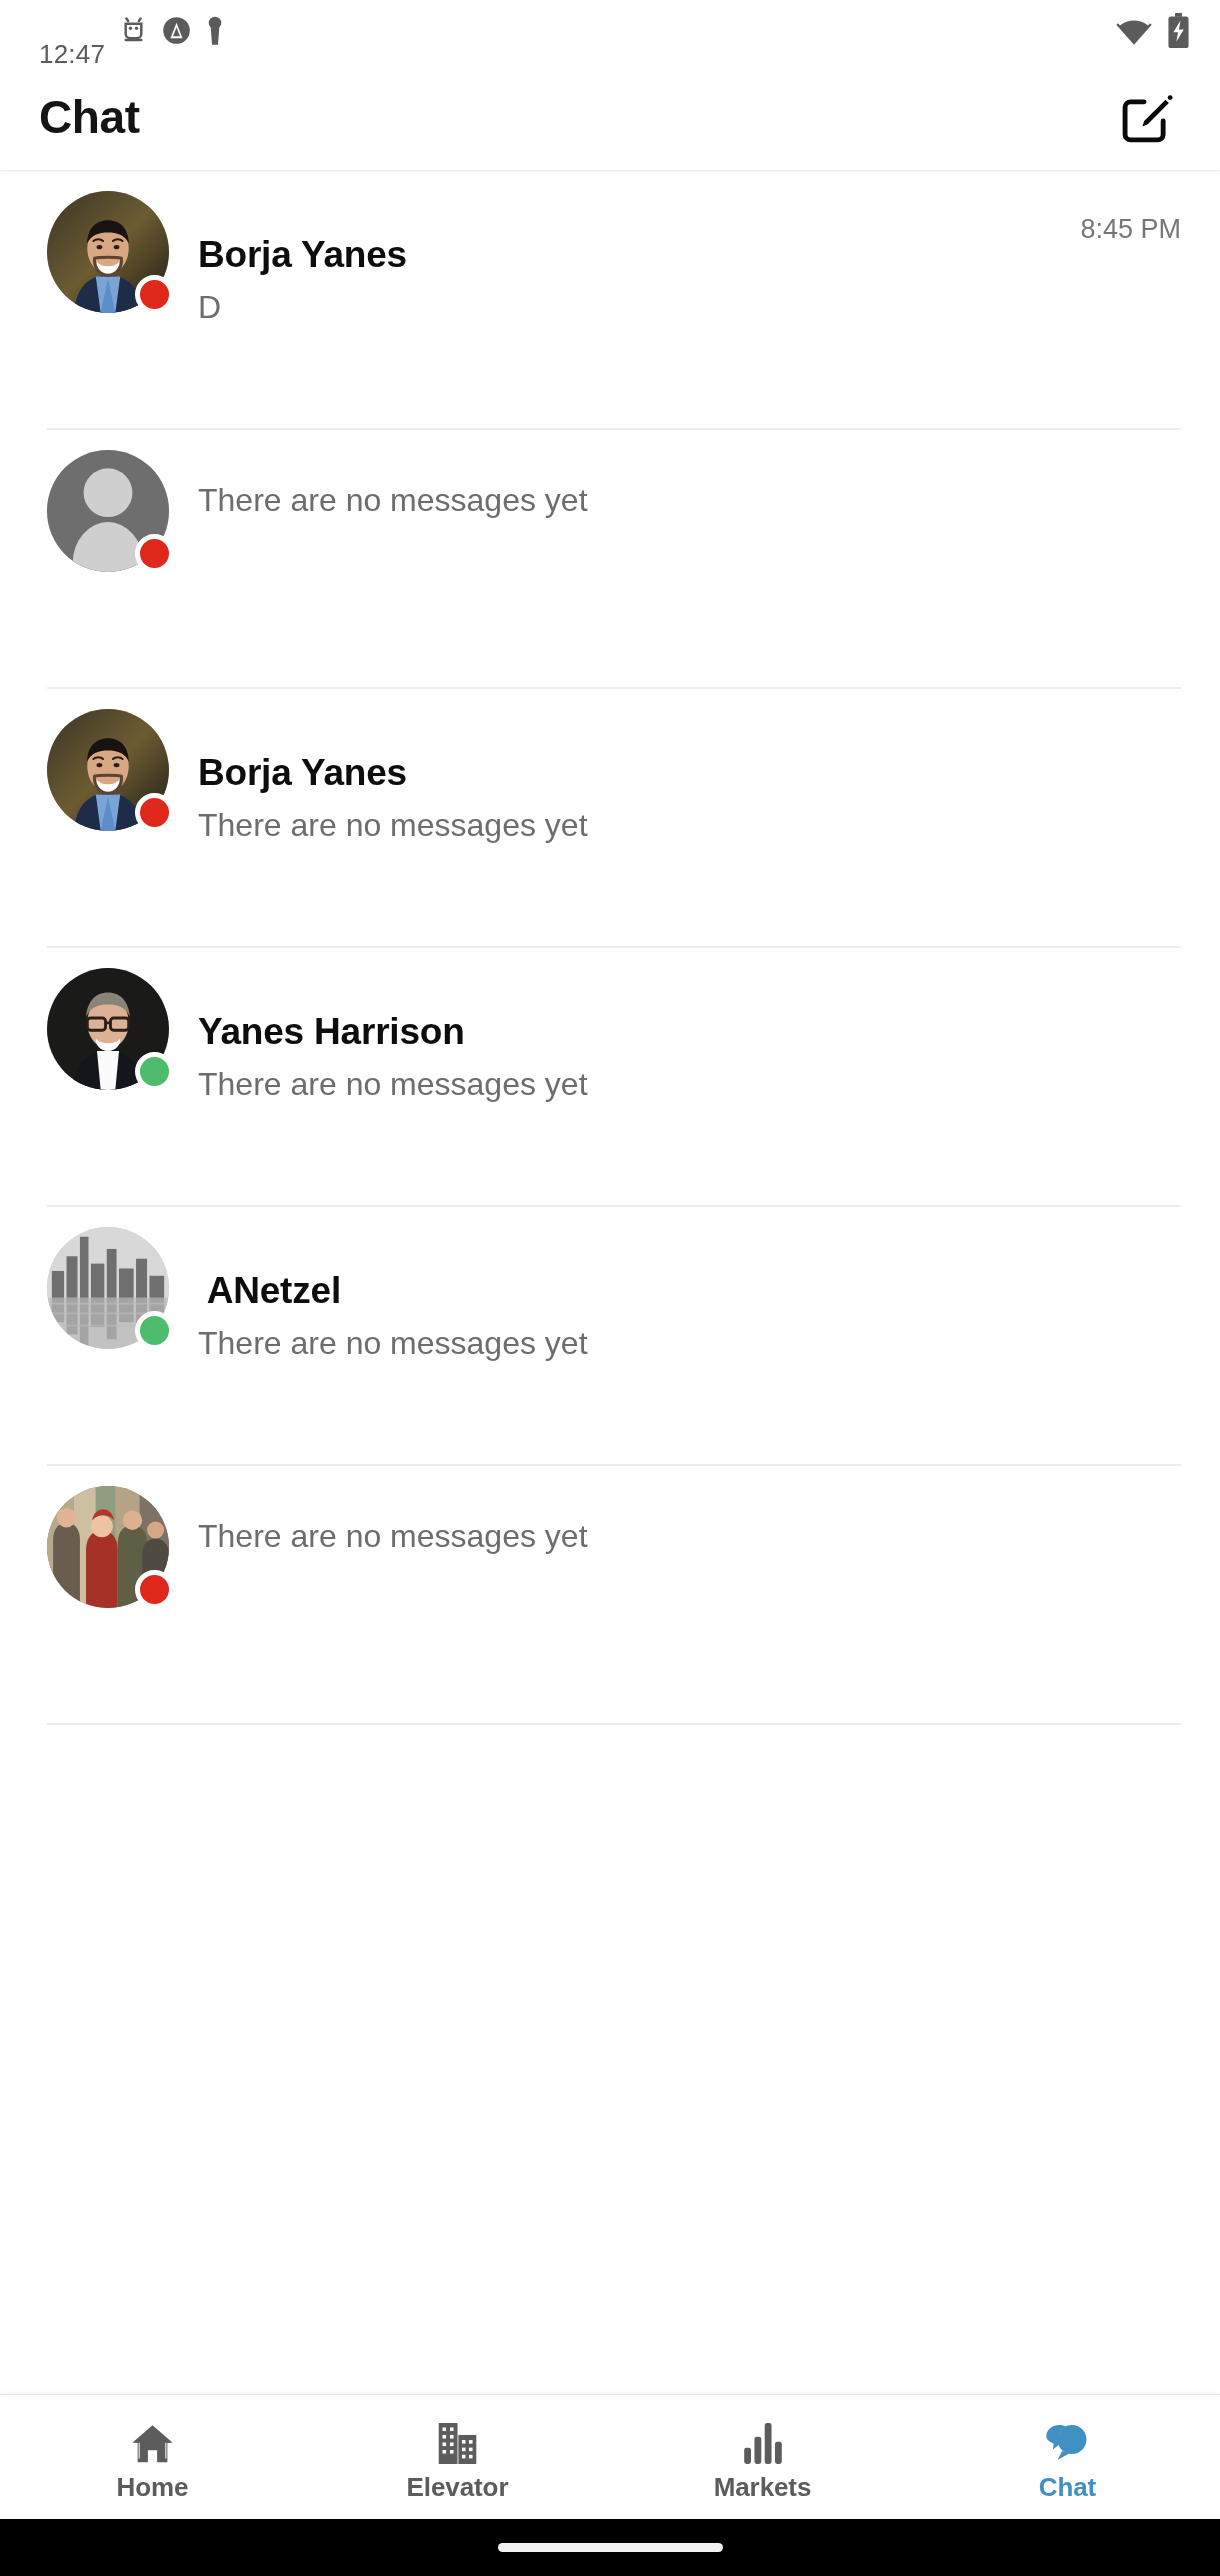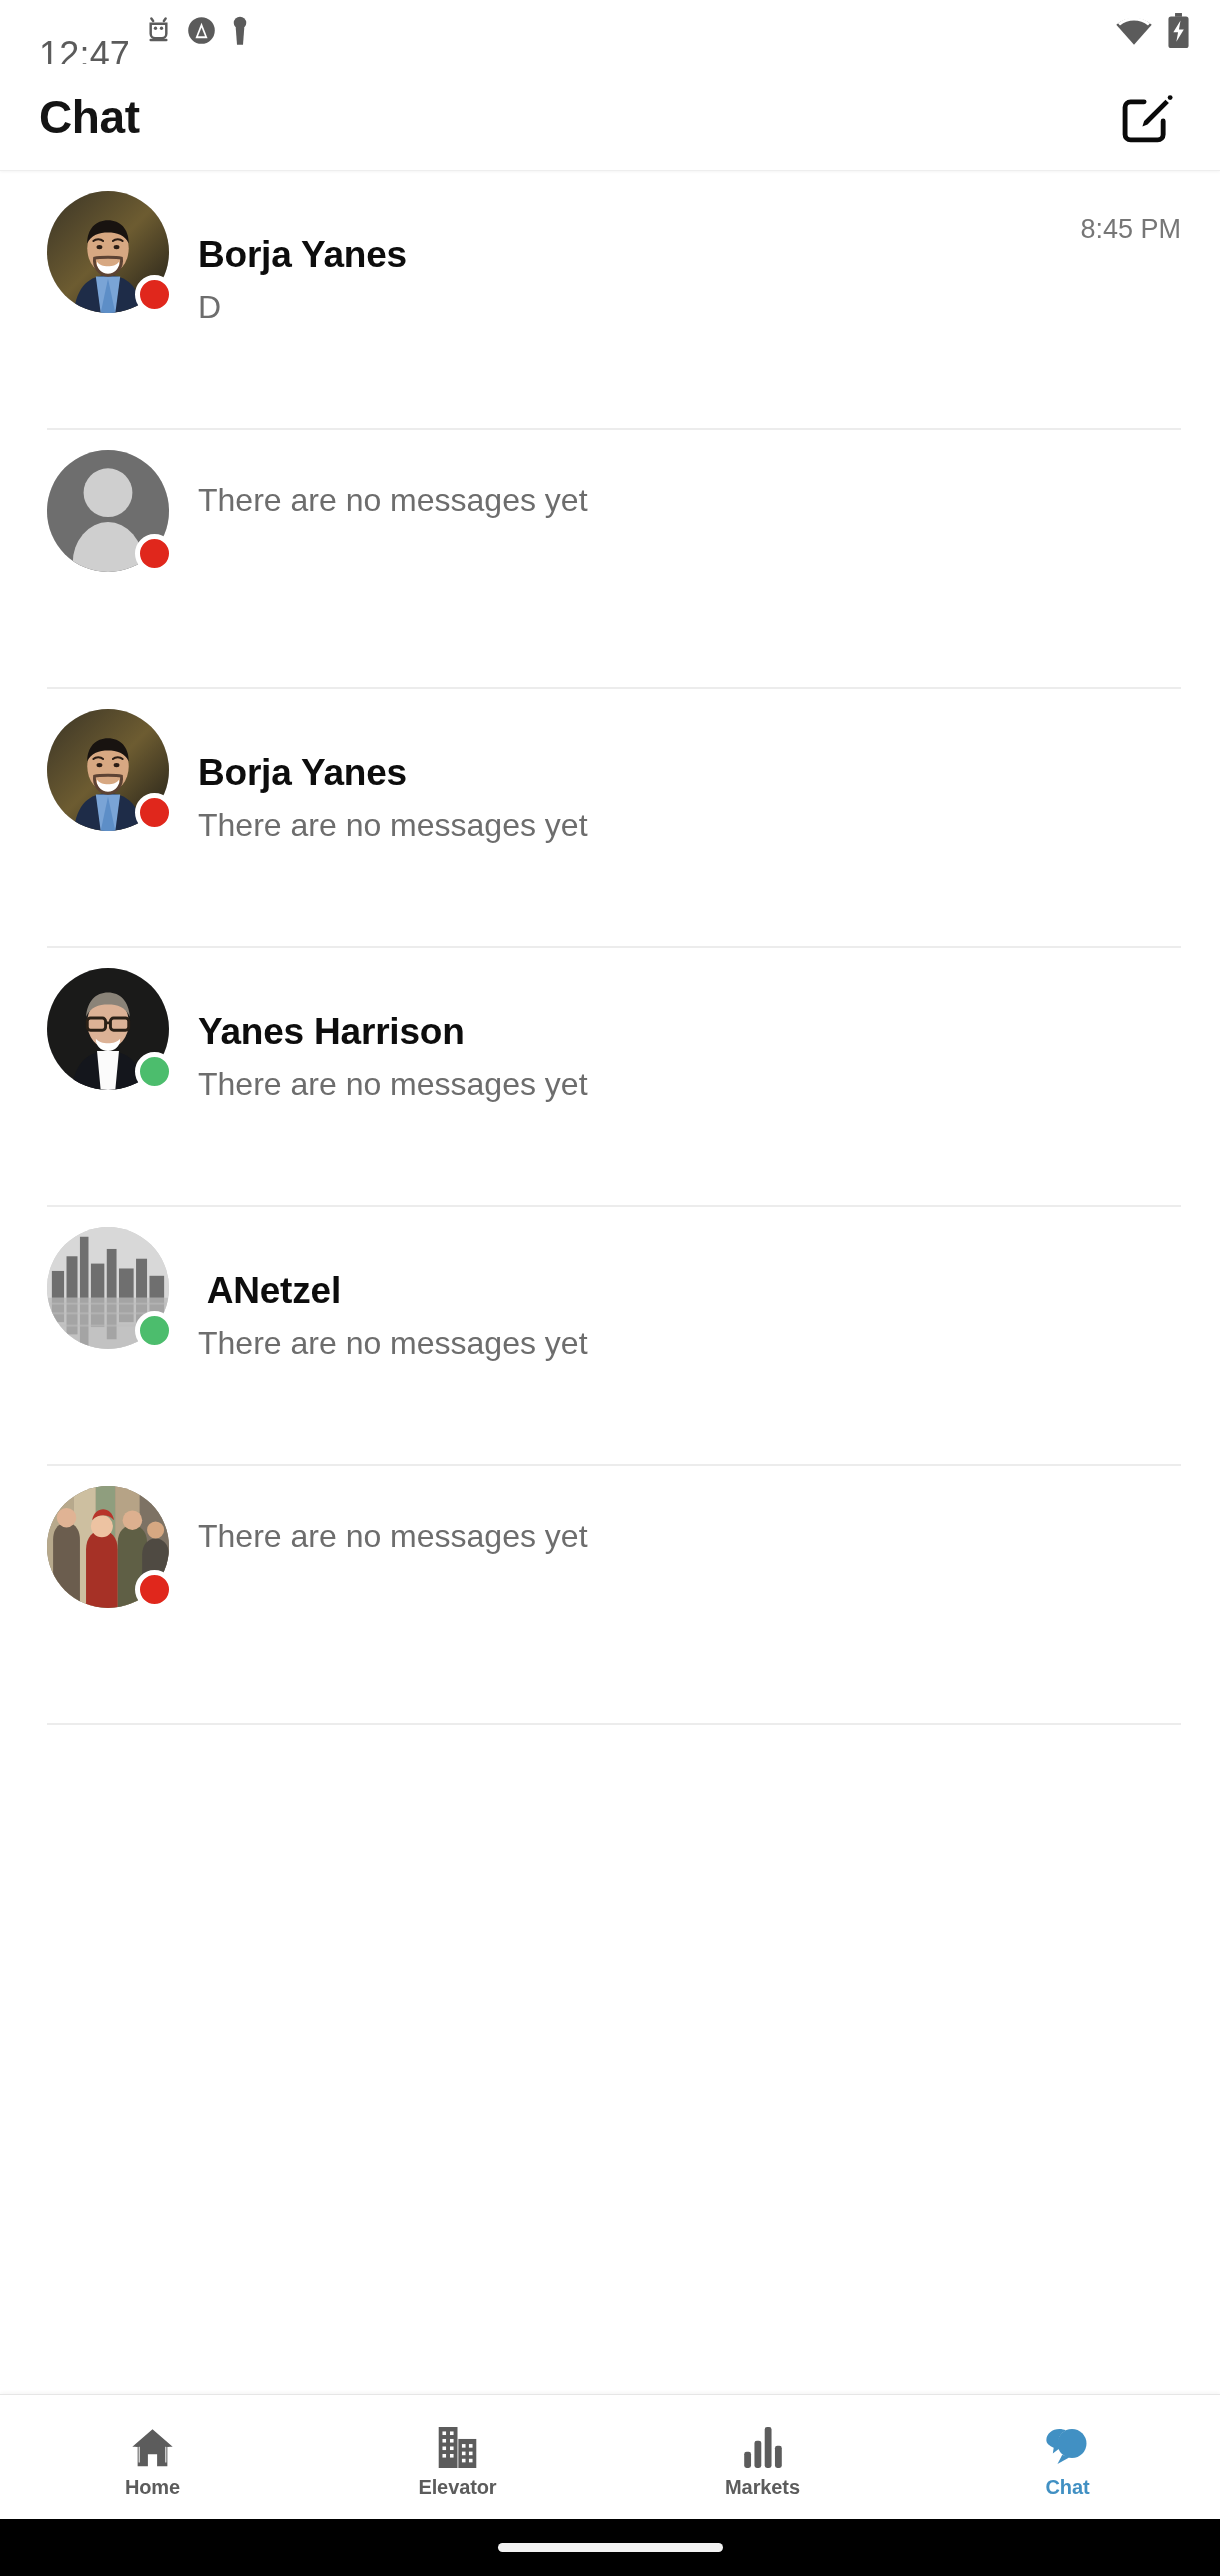--- a/index.html
+++ b/index.html
@@ -30,21 +30,21 @@
     justify-content: space-between;
     padding: 0 30px 0 39px;
     background: #ffffff;
   }
   .status-left {
     display: flex;
     align-items: center;
     gap: 15px;
   }
   .status-clock {
-    font-size: 36px;
+    font-size: 26px;
     color: #5b5b5b;
     font-weight: 400;
     letter-spacing: 0.2px;
     margin-top: 45px;
   }
   .status-right {
     display: flex;
     align-items: center;
     gap: 14.3px;
   }
@@ -189,21 +189,21 @@
     cursor: pointer;
     padding-top: 5.4px;
   }
   .nav-icon {
     height: 47px;
     display: flex;
     align-items: flex-end;
     justify-content: center;
   }
   .nav-label {
-    font-size: 20px;
+    font-size: 26px;
     font-weight: bold;
     color: #5c5c5c;
     letter-spacing: -0.1px;
   }
   .nav-item.active .nav-label { color: #4190c3; }
 
   
   .gesture-bar {
     flex: 0 0 57px;
     height: 57px;

